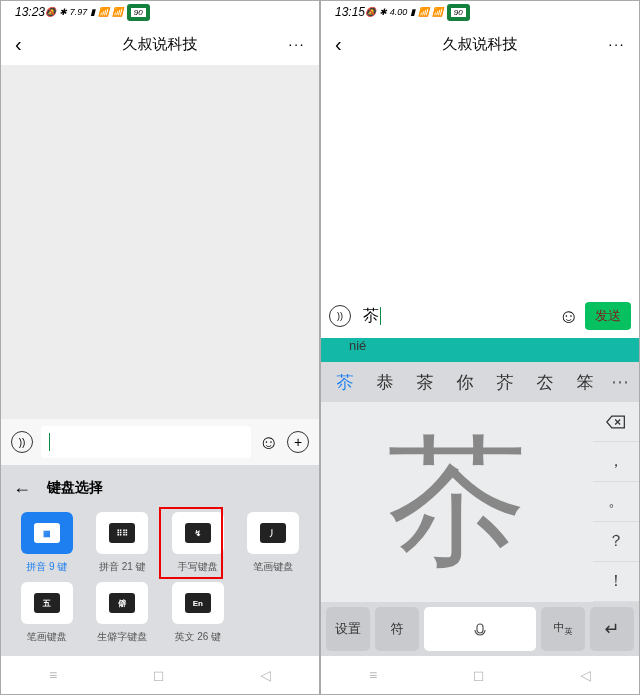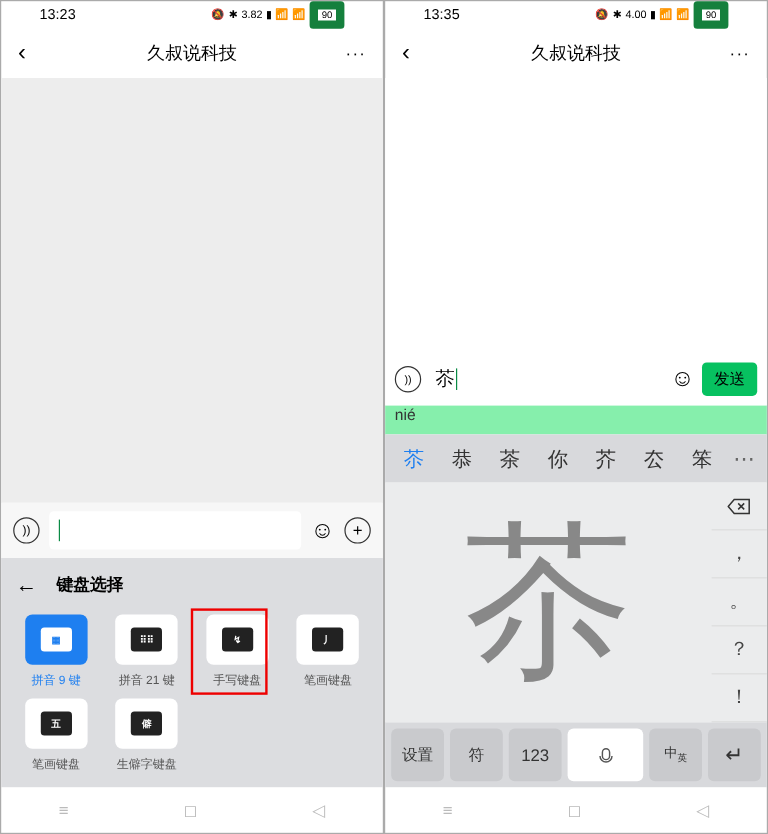--- a/index.html
+++ b/index.html
@@ -1,20 +1,20 @@
 <!DOCTYPE html>
 <html><head>
 <meta charset="utf-8">
 <style>
   * { box-sizing: border-box; margin: 0; padding: 0; font-family: -apple-system, sans-serif; }
   body { background: #fff; width: 640px; height: 695px; display: flex; }
   .phone { width: 320px; height: 695px; border: 1px solid #aaa; background: #fff; display: flex; flex-direction: column; position: relative; }
-  .status-bar { height: 22px; display: flex; justify-content: space-between; align-items: center; padding: 0 32px; font-size: 12px; font-weight: 500; }
+  .status-bar { height: 22px; display: flex; align-items: center; padding: 0 14px; font-size: 12px; font-weight: 500; font-style: italic; }
   .status-right { display: flex; gap: 3px; align-items: center; font-size: 9px; }
-  .batt { border: 7px solid #15803d; border-radius: 3px; padding: 0 3px; font-size: 8px; }
+  .batt { border: 4px solid #15803d; border-radius: 3px; padding: 0 3px; font-size: 8px; }
   .header { height: 42px; display: flex; align-items: center; padding: 0 14px; position: relative; }
   .back { font-size: 20px; }
   .title { position: absolute; left: 50%; transform: translateX(-50%); font-size: 15px; font-weight: 500; }
   .dots { position: absolute; right: 14px; letter-spacing: 1px; font-size: 14px; }
   .content { flex: 1; background: #ededed; }
   .content.white { background: #fff; }
 
   
   .input-bar { background: #f7f7f7; height: 46px; display: flex; align-items: center; padding: 0 10px; gap: 8px; }
   .speaker-icon { width: 22px; height: 22px; border: 1.5px solid #333; border-radius: 50%; display: flex; align-items: center; justify-content: center; font-size: 10px; }
@@ -36,22 +36,22 @@
   .kb-label { font-size: 10px; color: #555; }
   .kb-label.active { color: #1e7ff0; text-align: center; }
   .highlight-red { position: absolute; border: 2px solid #e00; pointer-events: none; }
 
   .nav-bar { height: 38px; display: flex; justify-content: space-around; align-items: center; color: #bbb; font-size: 14px; }
 
   
   .r-input-row { display: flex; align-items: center; height: 44px; padding: 0 8px; gap: 6px; background: #fff; }
   .r-text-field { flex: 1; height: 30px; border: none; display: flex; align-items: center; padding: 0 6px; font-size: 16px; }
   .r-cursor { width: 1px; height: 18px; background: #0a8b45; margin-left: 1px; }
-  .send-btn { background: #07c160; color: #000000; border-radius: 4px; padding: 5px 10px; font-size: 13px; }
-  .pinyin-row { height: 24px; padding: 0 8px; font-size: 13px; color: #333; background: #86efac; }
+  .send-btn { background: #07c160; color: #7f1d1d; border-radius: 4px; padding: 5px 10px; font-size: 13px; }
+  .pinyin-row { height: 24px; padding: 0 28px; font-size: 13px; color: #333; background: #14b8a6; }
   .cand-row { background: #d8d9dc; height: 40px; display: flex; align-items: center; padding: 0 4px; gap: 0; }
   .cand { flex: 1; text-align: center; font-size: 17px; color: #333; }
   .cand.sel { color: #1e7ff0; }
   .cand-more { font-size: 18px; color: #666; padding: 0 6px; }
 
   .hw-area { background: #ebeced; display: flex; height: 200px; }
   .hw-canvas { flex: 1; position: relative; display: flex; align-items: center; justify-content: center; }
   .hw-stroke { font-size: 140px; color: #888; font-weight: 300; line-height: 1; }
   .hw-side { width: 46px; display: flex; flex-direction: column; }
   .side-key { flex: 1; display: flex; align-items: center; justify-content: center; font-size: 16px; color: #444; border-bottom: 1px solid #ddd; }
@@ -68,21 +68,21 @@
 </style>
 </head>
 <body>
 
 <div class="phone">
   <div class="status-bar">
     <span>13:23</span>
     <div class="status-right">
       <span>🔕</span>
         <span>✱</span>
-        <span>3.82</span>
+        <span>7.97</span>
         <span>▮</span>
         <span>📶</span>
         <span>📶</span>
       <span class="batt">90</span>
     </div>
   </div>
   <div class="header">
     <span class="back">‹</span>
     <span class="title">久叔说科技</span>
     <span class="dots">···</span>
@@ -131,33 +131,39 @@
             <div class="kb-box-inner">五</div>
           </div>
         <span class="kb-label">笔画键盘</span>
       </div>
       <div class="kb-item">
         <div class="kb-box">
             <div class="kb-box-inner">僻</div>
           </div>
         <span class="kb-label">生僻字键盘</span>
       </div>
+      <div class="kb-item">
+        <div class="kb-box">
+            <div class="kb-box-inner">En</div>
+          </div>
+        <span class="kb-label">英文 26 键</span>
+      </div>
     </div>
     <div class="highlight-red" style="left:158px; top:42px; width:64px; height:72px;"></div>
   </div>
   <div class="nav-bar">
     <span>≡</span>
     <span>◻</span>
     <span>◁</span>
   </div>
 </div>
 
 <div class="phone">
   <div class="status-bar">
-    <span>13:35</span>
+    <span>13:15</span>
     <div class="status-right">
       <span>🔕</span>
         <span>✱</span>
         <span>4.00</span>
         <span>▮</span>
         <span>📶</span>
         <span>📶</span>
       <span class="batt">90</span>
     </div>
   </div>
@@ -204,21 +210,20 @@
       <div class="side-key">，</div>
       <div class="side-key">。</div>
       <div class="side-key">？</div>
       <div class="side-key">！</div>
     </div>
   </div>
 
   <div class="bottom-keys">
     <div class="bk set">设置</div>
     <div class="bk sym">符</div>
-    <div class="bk num">123</div>
     <div class="bk space">
       <svg width="16" height="16" viewBox="0 0 16 16" fill="none" stroke="#555" stroke-width="1.2">
           <rect x="5" y="3" width="6" height="9" rx="3"></rect>
           <path d="M3 9 A5 5 0 0 0 13 9"></path>
         </svg>
     </div>
     <div class="bk lang">
         <span>中<sub style="font-size:8px">英</sub></span>
       </div>
     <div class="bk enter">↵</div>

